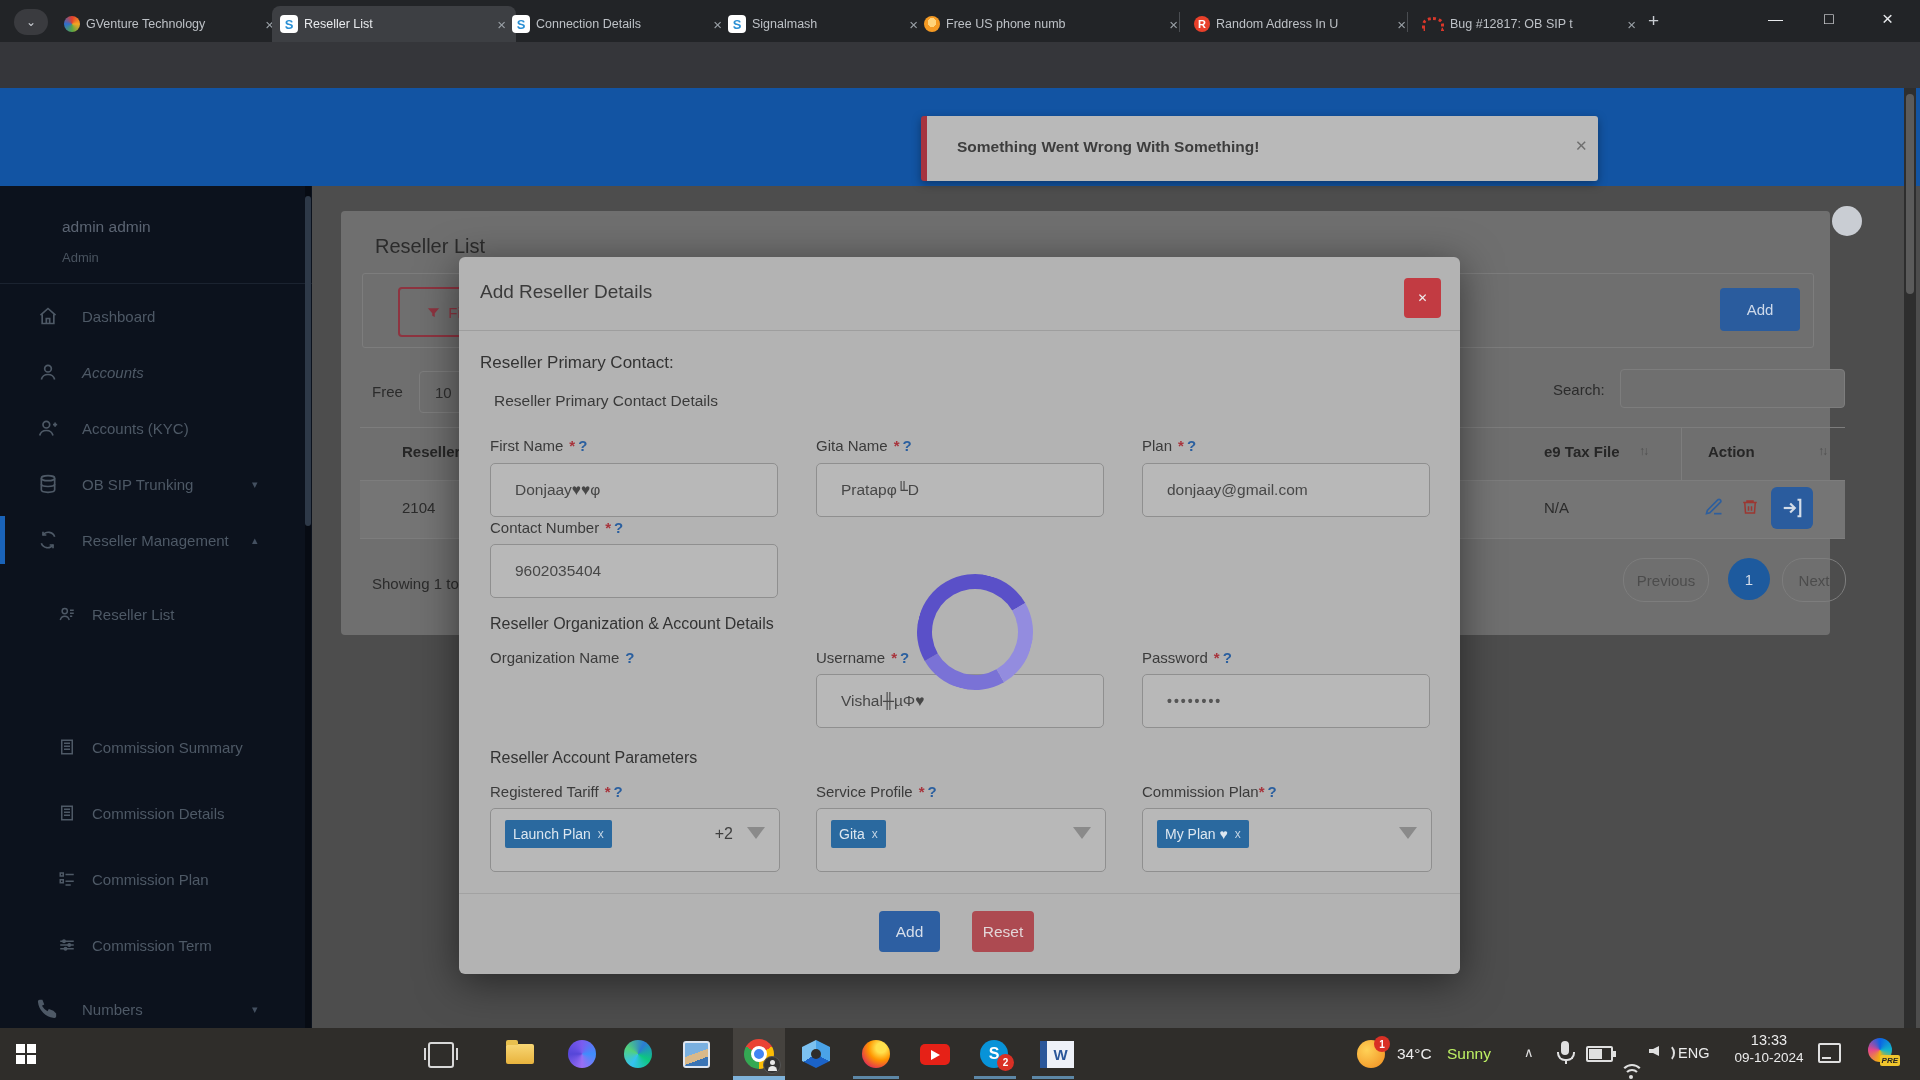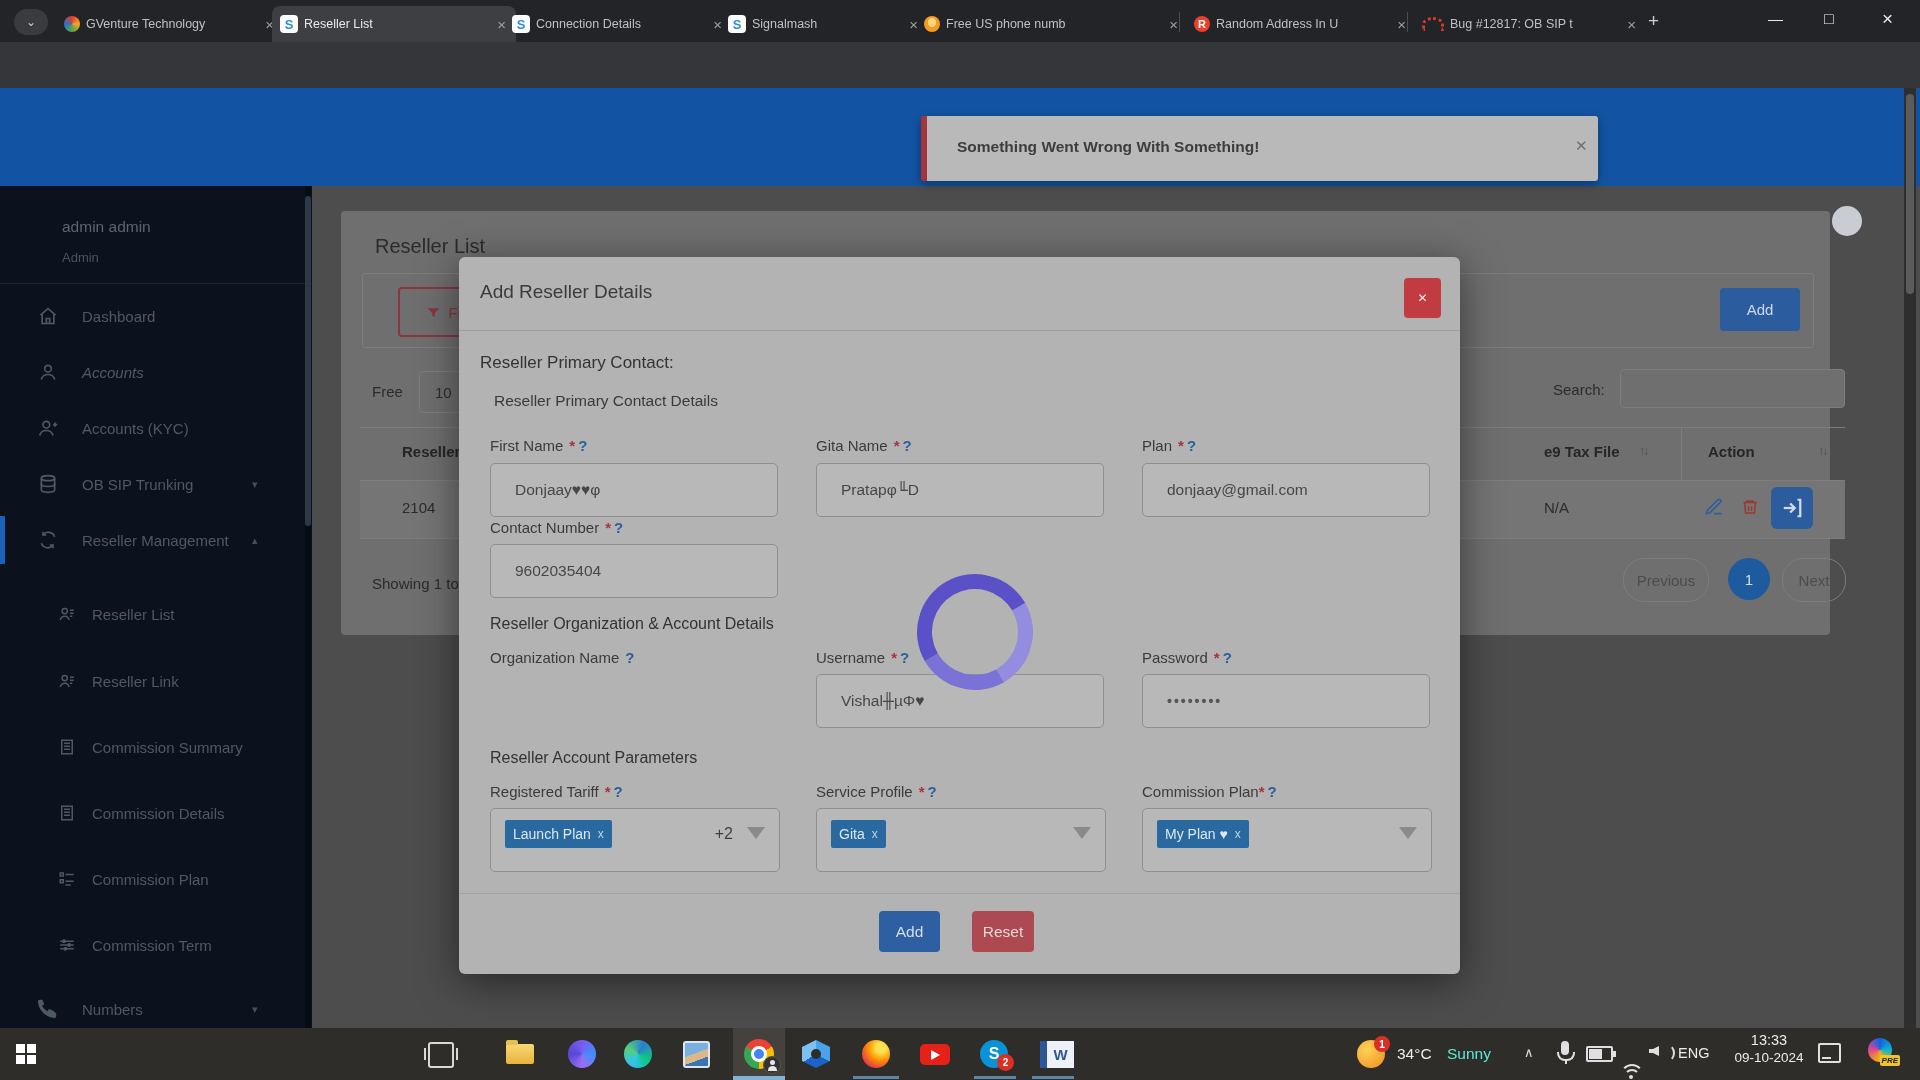--- a/index.html
+++ b/index.html
@@ -227,28 +227,20 @@
       <span class="caret">▴</span>
     </div>
     <div class="sitem" style="top:400px;">
       <svg class="sideic" style="left:58px;width:18px;height:18px;" viewBox="0 0 24 24" fill="none" stroke="#4e5966" stroke-width="2">
           <circle cx="9" cy="8" r="3.5"></circle>
           <path d="M3 20c1-3.5 3-5 6-5s5 1.5 6 5"></path>
           <path d="M16 7h5M16 11h5M16 15h3"></path>
         </svg>
       <span class="lbl" style="margin-left:92px;">Reseller List</span>
     </div>
-    <div class="sitem" style="top:467px;">
-      <svg class="sideic" style="left:58px;width:18px;height:18px;" viewBox="0 0 24 24" fill="none" stroke="#4e5966" stroke-width="2">
-          <circle cx="9" cy="8" r="3.5"></circle>
-          <path d="M3 20c1-3.5 3-5 6-5s5 1.5 6 5"></path>
-          <path d="M16 7h5M16 11h5M16 15h3"></path>
-        </svg>
-      <span class="lbl" style="margin-left:92px;">Reseller Link</span>
-    </div>
     <div class="sitem" style="top:533px;">
       <svg class="sideic" style="left:58px;width:18px;height:18px;" viewBox="0 0 24 24" fill="none" stroke="#4e5966" stroke-width="2">
           <rect x="5" y="3" width="14" height="18"></rect>
           <path d="M8 7h8M8 11h8M8 15h8"></path>
         </svg>
       <span class="lbl" style="margin-left:92px;">Commission Summary</span>
     </div>
     <div class="sitem" style="top:599px;">
       <svg class="sideic" style="left:58px;width:18px;height:18px;" viewBox="0 0 24 24" fill="none" stroke="#4e5966" stroke-width="2">
           <rect x="5" y="3" width="14" height="18"></rect>
@@ -451,21 +443,21 @@
   <div class="abs" style="left:1040px;top:1041px;width:27px;height:27px;background:#eef1f8;border-left:7px solid #2b579a;display:flex;align-items:center;justify-content:center;color:#2b579a;font-weight:800;font-size:15px;">W</div>
   <div class="runline" style="left:733px;width:52px;background:#7fb2d9;height:4px;top:1076px;"></div>
   <div class="runline" style="left:853px;width:46px;"></div>
   <div class="runline" style="left:974px;width:42px;"></div>
   <div class="runline" style="left:1032px;width:42px;"></div>
 
   <div class="abs" style="left:1357px;top:1040px;width:28px;height:28px;border-radius:50%;background:radial-gradient(circle at 35% 35%,#ffd257,#f08c1e);">
     <div class="badge" style="right:-5px;top:-4px;width:16px;height:16px;font-size:10px;">1</div>
   </div>
   <div class="abs" style="left:1397px;top:1045px;font-size:15.5px;color:#ececec;">34°C</div>
-  <div class="abs" style="left:1447px;top:1045px;font-size:15.5px;color:#5eead4;">Sunny</div>
+  <div class="abs" style="left:1447px;top:1045px;font-size:15.5px;color:#bef264;">Sunny</div>
   <div class="abs trayic" style="left:1524px;top:1045px;font-size:13px;">∧</div>
   <div class="abs" style="left:1557px;top:1041px;">
     <div style="width:8px;height:14px;background:#e0e0e0;border-radius:4px;margin-left:4px;"></div>
     <div style="width:14px;height:7px;border:2px solid #e0e0e0;border-top:none;border-radius:0 0 8px 8px;margin-top:-3px;"></div>
     <div style="width:2px;height:3px;background:#e0e0e0;margin:0 auto;"></div>
   </div>
   <div class="abs" style="left:1586px;top:1046px;width:23px;height:12px;border:2px solid #e0e0e0;border-radius:2px;">
     <div style="position:absolute;left:1px;top:1px;width:13px;height:10px;background:#e0e0e0;"></div>
     <div style="position:absolute;right:-5px;top:3px;width:3px;height:6px;background:#e0e0e0;"></div>
   </div>

